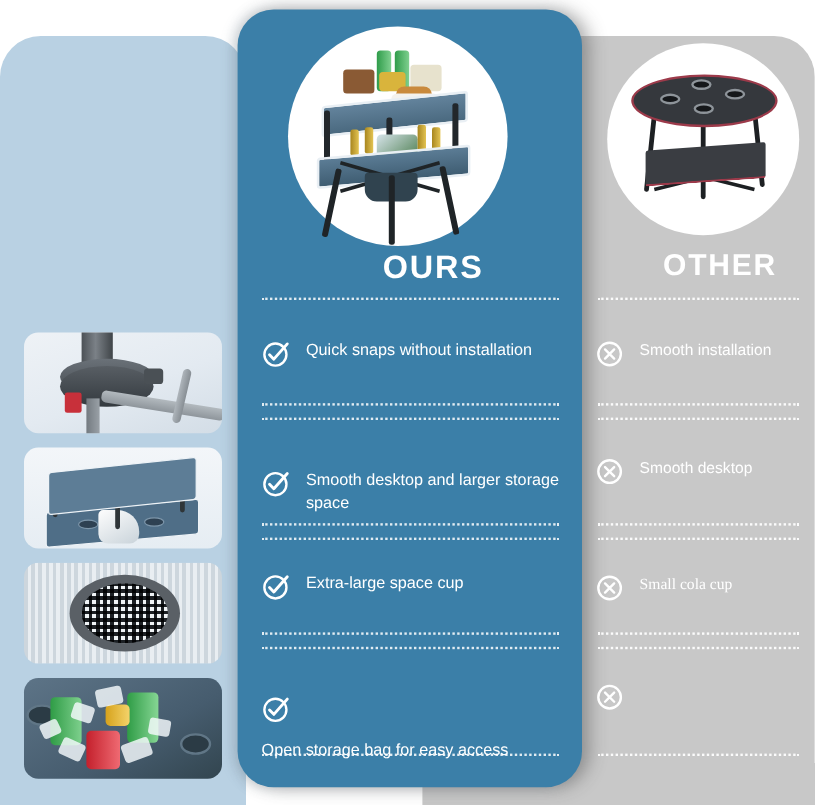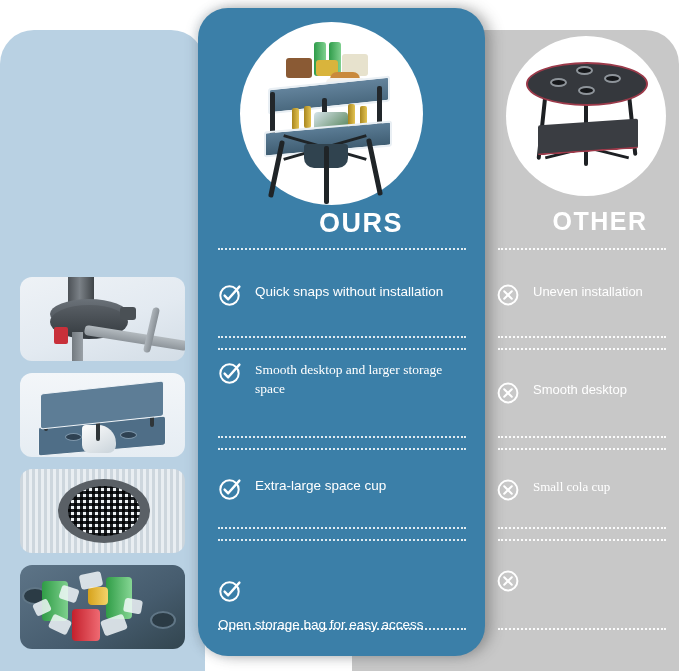--- a/index.html
+++ b/index.html
@@ -186,21 +186,21 @@
   }
   .feat.ours{ left:218px; width:252px; }
   .feat.other{ left:496px; width:172px; }
   .feat .ic{ flex:0 0 auto; width:24px; height:24px; }
   .feat .txt{
     color:#ffffff; font-size:13.5px; line-height:1.38; font-weight:500;
   }
   .feat.other .txt{ font-size:13px; }
 
   
-  #o-r1{ top:283px; } #o-r2{ top:361px;font-family:Liberation Serif, serif; } #o-r3{ top:477px; } #o-r4{ top:579px;flex-direction:column; }
+  #o-r1{ top:283px; } #o-r2{ top:391px; } #o-r3{ top:477px; } #o-r4{ top:579px;flex-direction:column; }
   #x-r1{ top:283px; } #x-r2{ top:381px; } #x-r3{ top:478px;font-family:Liberation Serif, serif; } #x-r4{ top:569px; }
 </style>
 </head>
 <body>
 
 <div id="left-panel">
   <div id="thumbs">
 
     <div class="thumb t1">
       <div class="pole"></div>
@@ -354,21 +354,21 @@
   <span class="txt">Open storage bag for easy access</span>
 </div>
 
 <div id="x-r1" class="feat other">
   <span class="ic">
     <svg viewBox="0 0 24 24" width="24" height="24">
       <circle cx="12" cy="12" r="9.4" fill="none" stroke="#ffffff" stroke-width="2"></circle>
       <path d="M8.2 8.2 L15.8 15.8 M15.8 8.2 L8.2 15.8" fill="none" stroke="#ffffff" stroke-width="2" stroke-linecap="round"></path>
     </svg>
   </span>
-  <span class="txt">Uneven installation</span>
+  <span class="txt">Smooth installation</span>
 </div>
 
 <div id="x-r2" class="feat other">
   <span class="ic">
     <svg viewBox="0 0 24 24" width="24" height="24">
       <circle cx="12" cy="12" r="9.4" fill="none" stroke="#ffffff" stroke-width="2"></circle>
       <path d="M8.2 8.2 L15.8 15.8 M15.8 8.2 L8.2 15.8" fill="none" stroke="#ffffff" stroke-width="2" stroke-linecap="round"></path>
     </svg>
   </span>
   <span class="txt">Smooth desktop</span>

